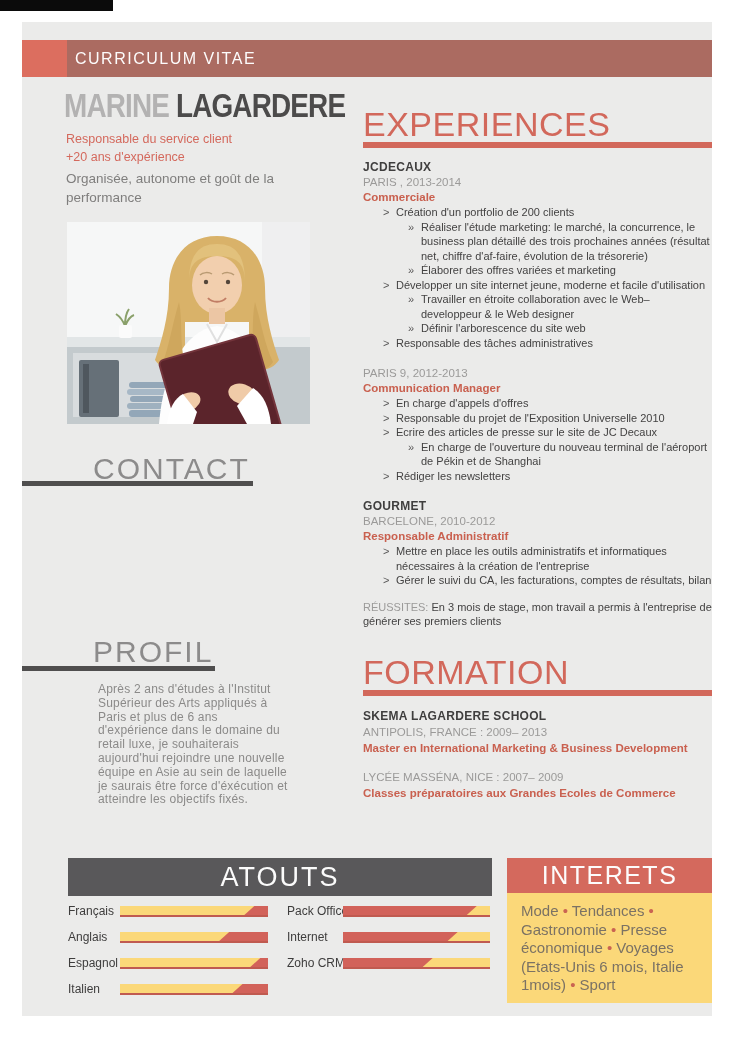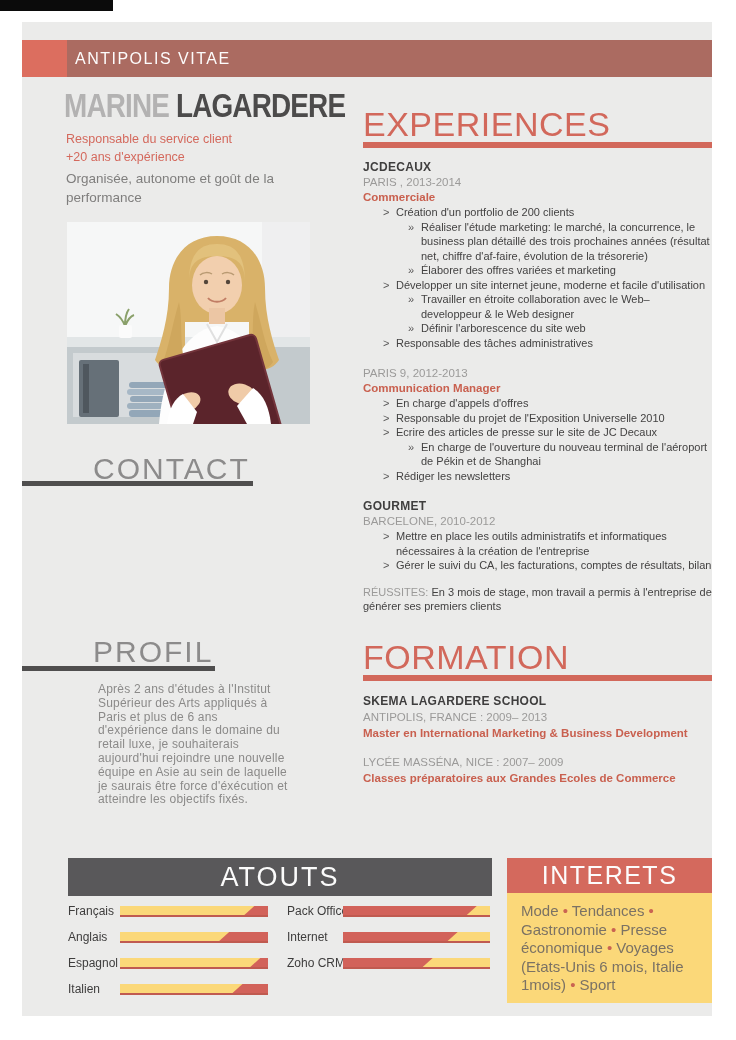--- a/index.html
+++ b/index.html
@@ -86,21 +86,21 @@
 <body>
 
 <div id="canvas">
 
   <div id="top-black" class="abs"></div>
   <div id="page" class="abs"></div>
 
   <div id="banner" class="abs">
     <div class="accent"></div>
     <div class="main"></div>
-    <div class="label">ANTIPOLIS VITAE</div>
+    <div class="label">CURRICULUM VITAE</div>
   </div>
 
   <div id="name" class="abs">
     <span class="first">MARINE</span>
     <span> </span>
     <span class="last">LAGARDERE</span>
   </div>
   <div id="subtitle" class="abs">
     <div>Responsable du service client</div>
     <div>+20 ans d'expérience</div>
@@ -178,20 +178,21 @@
           <div class="j-role">Communication Manager</div>
           <div class="bullet"><span class="mk">&gt;</span><span>En charge d'appels d'offres</span></div>
           <div class="bullet"><span class="mk">&gt;</span><span>Responsable du projet de l'Exposition Universelle 2010</span></div>
           <div class="bullet"><span class="mk">&gt;</span><span>Ecrire des articles de presse sur le site de JC Decaux</span></div>
           <div class="bullet l2"><span class="mk">»</span><span>En charge de l'ouverture du nouveau terminal de l'aéroport de Pékin et de Shanghai</span></div>
           <div class="bullet"><span class="mk">&gt;</span><span>Rédiger les newsletters</span></div>
         </div>
         <div class="job">
           <div class="j-company">GOURMET</div>
           <div class="j-location">BARCELONE, 2010-2012</div>
+          <div class="j-role">Responsable Administratif</div>
           <div class="bullet"><span class="mk">&gt;</span><span>Mettre en place les outils administratifs et informatiques nécessaires à la création de l'entreprise</span></div>
           <div class="bullet"><span class="mk">&gt;</span><span>Gérer le suivi du CA, les facturations, comptes de résultats, bilan</span></div>
           <div class="achv"><span class="lab">RÉUSSITES: </span><span>En 3 mois de stage, mon travail a permis à l'entreprise de générer ses premiers clients</span></div>
         </div>
       </div>
 
     <div id="form-heading" class="big-heading">FORMATION</div>
     <div class="big-rule"></div>
     <div id="schools">
         <div class="school">

